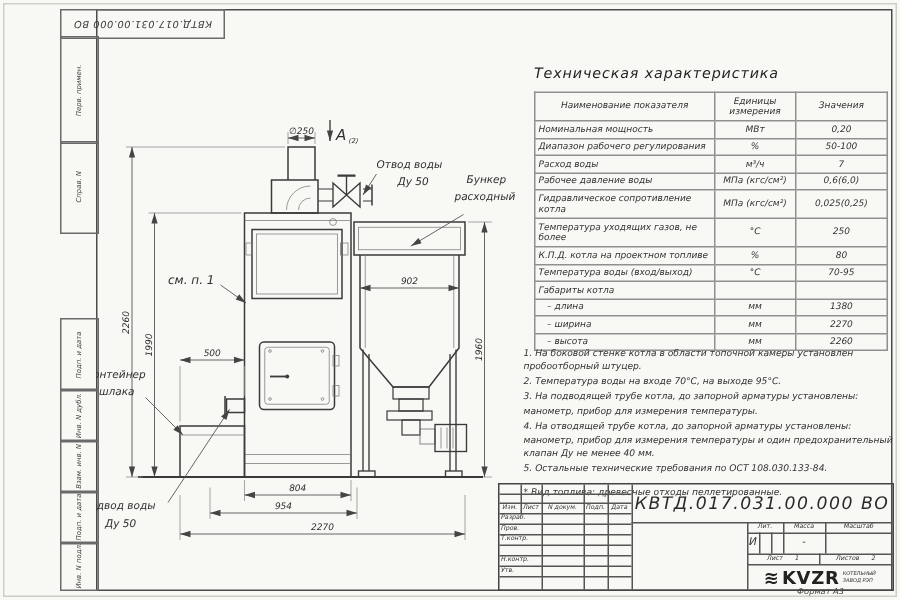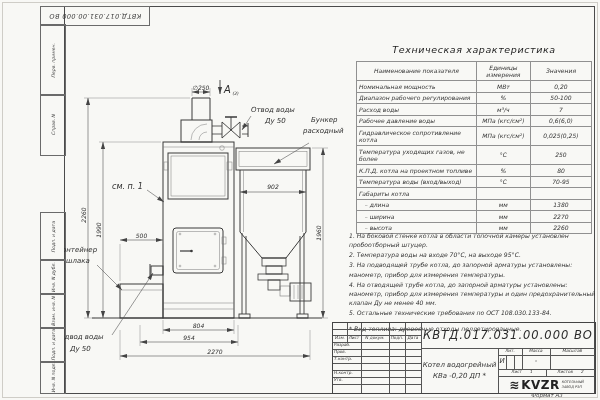--- a/index.html
+++ b/index.html
@@ -7,21 +7,21 @@
        font-family:"DejaVu Sans",sans-serif;overflow:hidden;color:#333;}
   .abs{position:absolute;}
   .outer-edge{left:2px;top:2px;width:594px;height:394px;border:1px solid #cfcdc7;}
   .frame{left:64px;top:6px;width:529px;height:386px;border:1.4px solid #4b4b4b;}
   
   .mbox{left:40px;width:24px;border:1px solid #6a6a6a;display:flex;align-items:center;justify-content:center;}
   .vtext{writing-mode:vertical-rl;transform:rotate(180deg);font-size:4.6px;font-style:italic;color:#444;white-space:nowrap;}
   .corner-stamp{left:40px;top:6px;width:108px;height:18px;border:1px solid #6a6a6a;display:flex;align-items:center;justify-content:center;}
   .corner-stamp span{transform:rotate(180deg);font-size:6.5px;font-style:italic;letter-spacing:.4px;color:#3a3a3a;white-space:nowrap;}
   
-  .tech-title{left:356px;top:44px;width:236px;text-align:center;font-size:9.5px;font-style:italic;color:#222;letter-spacing:.6px;}
+  .tech-title{left:356px;top:44px;width:236px;font-size:9.5px;font-style:italic;color:#222;letter-spacing:.6px;}
   .tech-wrap{left:356px;top:61px;width:236px;}
   table{width:100%;border-collapse:collapse;}
   th,td{border:0.8px solid #909090;font-size:6px;font-style:italic;font-weight:normal;color:#333;padding:1.5px 2px;line-height:1.25;}
   th{text-align:center;}
   td.c0{text-align:left;}
   td.c1,td.c2{text-align:center;}
   
   .notes{left:349px;top:231px;width:247px;font-size:6.1px;font-style:italic;line-height:1.5;color:#333;}
   .note{margin-bottom:1px;}
   .footnote{margin-top:7px;}
@@ -326,24 +326,20 @@
   <div class="cell" style="left:56px;top:12px;width:16px;height:7px;">Подп.</div>
   <div class="cell" style="left:72px;top:12px;width:16px;height:7px;">Дата</div>
 
   <div class="cell" style="left:1px;top:19px;width:27px;height:7px;justify-content:flex-start;">Разраб.</div>
   <div class="cell" style="left:1px;top:26px;width:27px;height:7px;justify-content:flex-start;">Пров.</div>
   <div class="cell" style="left:1px;top:33px;width:27px;height:7px;justify-content:flex-start;">Т.контр.</div>
   <div class="cell" style="left:1px;top:40px;width:27px;height:7px;justify-content:flex-start;"></div>
   <div class="cell" style="left:1px;top:47px;width:27px;height:7px;justify-content:flex-start;">Н.контр.</div>
   <div class="cell" style="left:1px;top:54px;width:27px;height:7px;justify-content:flex-start;">Утв.</div>
 
-  <div class="cell name">
-    <span>Котел водогрейный</span>
-    <span>КВа -0,20  ДП *</span>
-  </div>
 
   <div class="cell" style="left:165px;top:25px;width:24px;height:7px;">Лит.</div>
   <div class="cell" style="left:189px;top:25px;width:28px;height:7px;">Масса</div>
   <div class="cell" style="left:217px;top:25px;width:45px;height:7px;">Масштаб</div>
   <div class="cell big" style="left:165px;top:32px;width:8px;height:14px;">И</div>
   <div class="cell big" style="left:189px;top:32px;width:28px;height:14px;">-</div>
   <div class="cell big scale" style="left:217px;top:32px;width:45px;height:14px;padding-left:44px;">1:15</div>
 
   <div class="cell" style="left:165px;top:46px;width:48px;height:7px;gap:8px;">
     <span>Лист</span>

